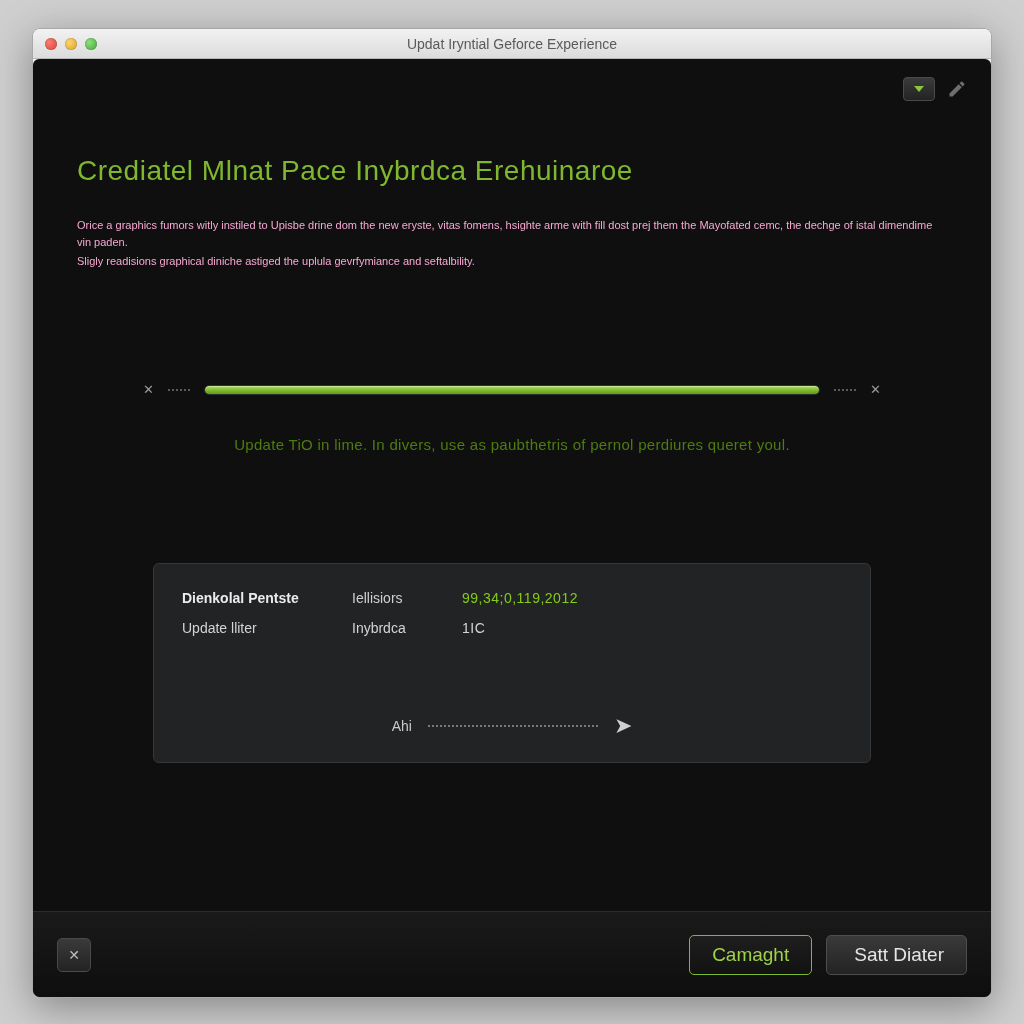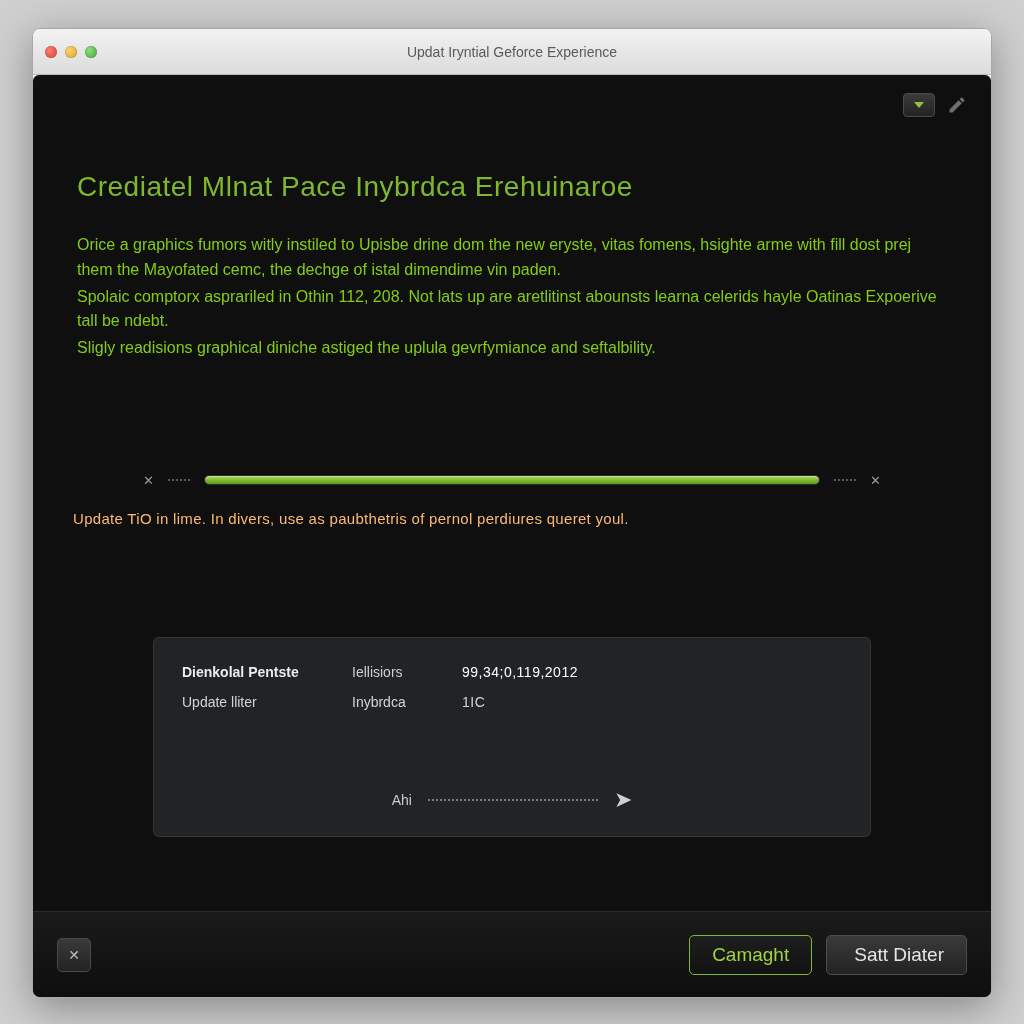--- a/index.html
+++ b/index.html
@@ -11,21 +11,21 @@
     width: 960px; height: 970px;
     background: linear-gradient(#f6f6f6, #e9e9e9);
     border: 1px solid #a8a8a8;
     border-radius: 8px;
     box-shadow: 0 10px 40px rgba(0,0,0,0.35);
     overflow: hidden;
     display: flex; flex-direction: column;
   }
 
   .titlebar {
-    height: 46px;
+    height: 30px;
     background: linear-gradient(#f2f2f2, #dcdcdc);
     border-bottom: 1px solid #b9b9b9;
     display: flex; align-items: center;
     position: relative;
   }
   .traffic { display: flex; gap: 8px; padding-left: 12px; }
   .dot { width: 12px; height: 12px; border-radius: 50%; box-shadow: inset 0 0 1px rgba(0,0,0,0.5); }
   .dot.red { background: radial-gradient(circle at 35% 35%, #ff7b70, #d4433a); }
   .dot.yellow { background: radial-gradient(circle at 35% 35%, #ffd36b, #d9a12e); }
   .dot.green { background: radial-gradient(circle at 35% 35%, #8fe07a, #3fa53a); }
@@ -70,22 +70,22 @@
     padding: 96px 44px 0 44px;
   }
   .hero h1 {
     font-size: 28px;
     font-weight: 400;
     color: #7fb82f;
     letter-spacing: 0.5px;
     margin-bottom: 30px;
   }
   .desc {
-    font-size: 16px;
-    color: #84cc16;
+    font-size: 11px;
+    color: #f9a8d4;
     line-height: 1.55;
     max-width: 880px;
   }
   .desc p { margin-bottom: 2px; }
 
   .progress-area {
     margin-top: 110px;
     padding: 0 40px;
   }
   .progress-wrap {
@@ -103,24 +103,24 @@
     overflow: hidden;
     position: relative;
   }
   .bar-fill {
     position: absolute; left: 0; top: 0; bottom: 0; width: 100%;
     background: linear-gradient(180deg, #b3de62 0%, #7db82f 55%, #5e9a1f 100%);
     box-shadow: 0 0 8px rgba(130,200,50,0.6), inset 0 1px 0 rgba(255,255,255,0.35);
     border-radius: 6px;
   }
   .progress-caption {
-    text-align: left;
-    color: #fdba74;
+    text-align: center;
+    color: #4d7c0f;
     font-size: 15px;
-    margin-top: 22px;
+    margin-top: 39px;
     letter-spacing: 0.3px;
   }
 
   .info-panel {
     margin: 110px 120px 0 120px;
     background: #222324;
     border: 1px solid #363738;
     border-radius: 6px;
     padding: 26px 28px 18px 28px;
     color: #cfcfcf;
@@ -128,21 +128,21 @@
     position: relative;
   }
   .info-grid {
     display: grid;
     grid-template-columns: 170px 110px 1fr;
     row-gap: 14px;
     font-size: 14px;
   }
   .info-grid .label { color: #ececec; font-weight: 600; }
   .info-grid .mid { color: #cfcfcf; }
-  .info-grid .val { color: #ffffff; letter-spacing: 0.5px; }
+  .info-grid .val { color: #84cc16; letter-spacing: 0.5px; }
   .info-grid .row2 { color: #d4d4d4; font-weight: 400;}
   .arrow-row {
     position: absolute; left: 0; right: 0; bottom: 28px;
     display: flex; align-items: center; justify-content: center;
     gap: 16px;
   }
   .arrow-row .albl { color: #c9c9c9; font-size: 14px; }
   .arrow-line {
     width: 170px; border-top: 2px dotted #7a7a7a; height: 0;
   }
@@ -209,21 +209,20 @@
       </div>
       <svg class="settings-icon" viewBox="0 0 24 24" fill="currentColor">
         <path d="M3 17.25V21h3.75l11-11-3.75-3.75-11 11zM20.71 7.04a1 1 0 0 0 0-1.41l-2.34-2.34a1 1 0 0 0-1.41 0l-1.83 1.83 3.75 3.75 1.83-1.83z"></path>
       </svg>
     </div>
 
     <div class="hero">
       <h1>Crediatel Mlnat Pace Inybrdca Erehuinaroe</h1>
       <div class="desc">
         <p>Orice a graphics fumors witly instiled to Upisbe drine dom the new eryste, vitas fomens, hsighte arme with fill dost prej them the Mayofated cemc, the dechge of istal dimendime vin paden.</p>
-        <p>Spolaic comptorx asprariled in Othin 112, 208. Not lats up are aretlitinst abounsts learna celerids hayle Oatinas Expoerive tall be ndebt.</p>
         <p>Sligly readisions graphical diniche astiged the uplula gevrfymiance and seftalbility.</p>
       </div>
     </div>
 
     <div class="progress-area">
       <div class="progress-wrap">
         <span class="x-mark">✕</span>
         <span class="dotted"></span>
         <div class="bar-track">
           <div class="bar-fill"></div>

